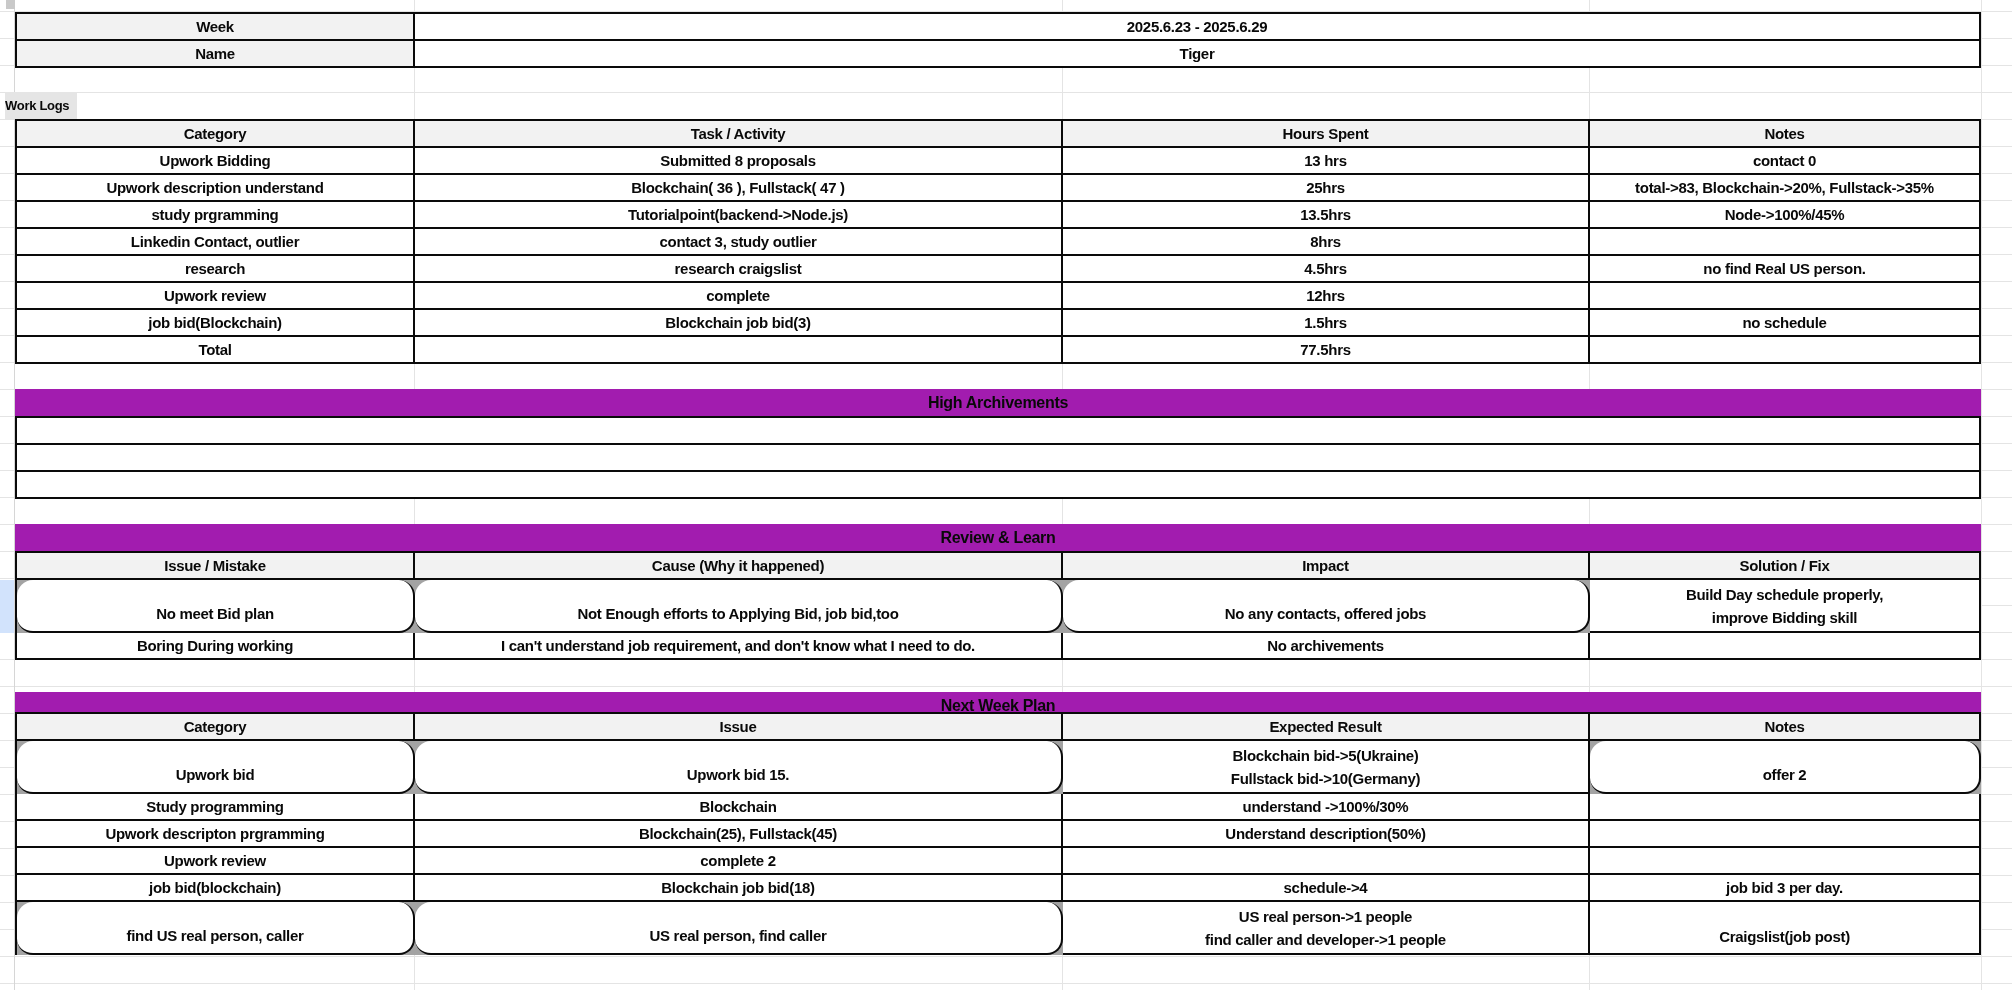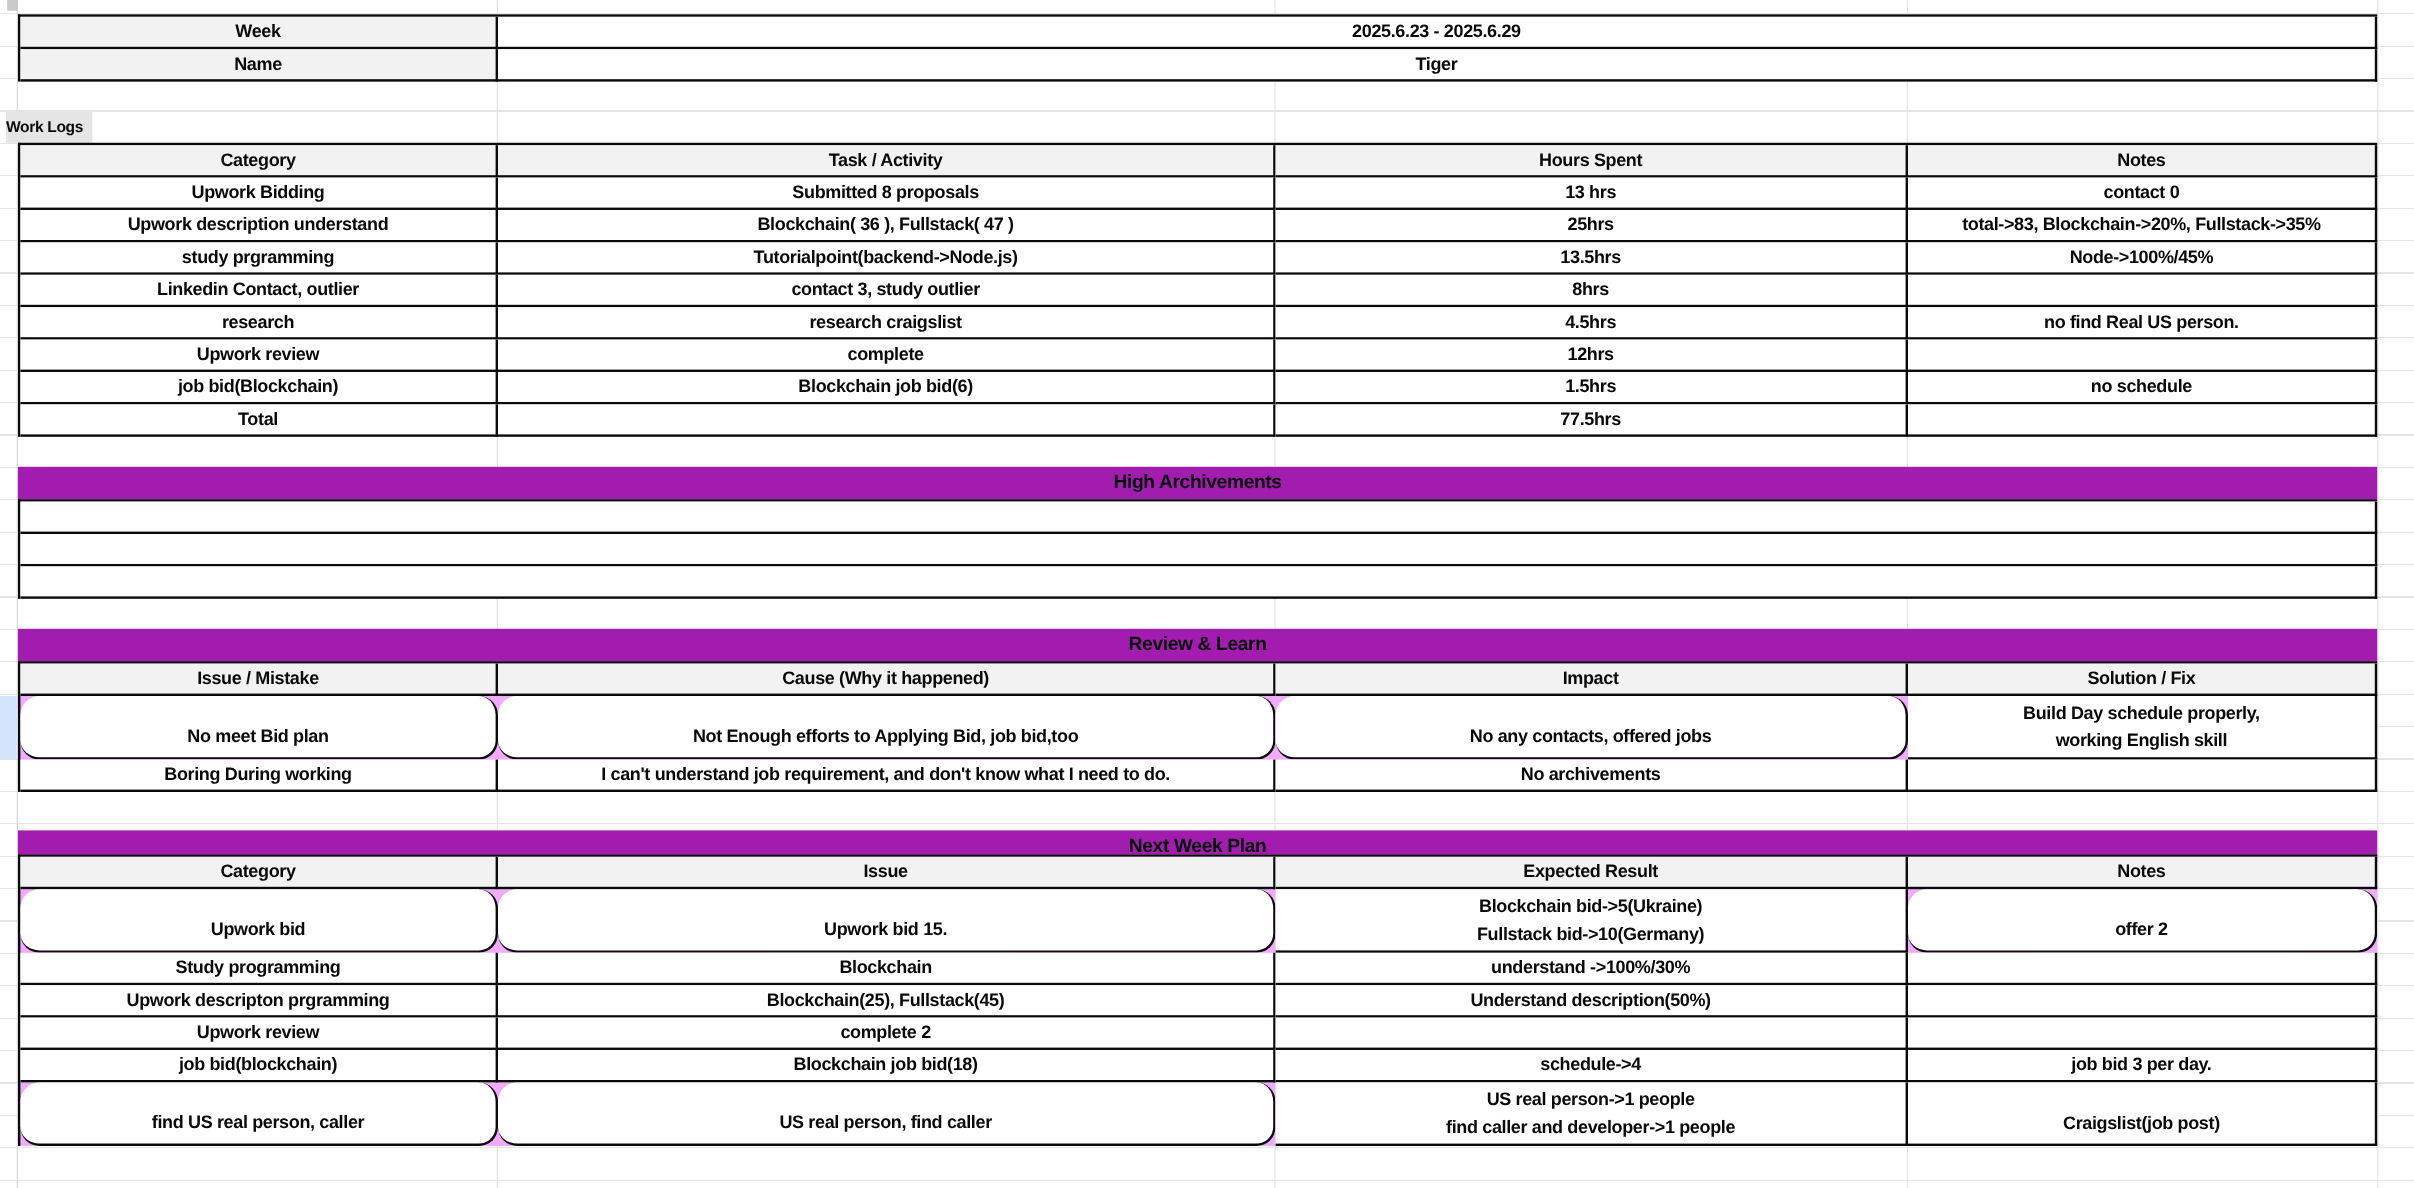--- a/index.html
+++ b/index.html
@@ -13,21 +13,21 @@
     position:absolute;left:0;top:-15px;width:2012px;height:1030px;z-index:0;
     background:repeating-linear-gradient(to bottom, transparent 0 26px, #e4e4e4 26px 27px);
   }
   .grid-v{position:absolute;top:0;width:1px;height:990px;background:#e4e4e4;z-index:0;}
   
   .row-strip{position:absolute;left:0;top:0;width:14px;height:990px;z-index:1;background:transparent;border-right:1px solid #d6d6d6;}
   .row-highlight{position:absolute;left:0;top:580px;width:14px;height:53px;background:#d2e3fc;z-index:1;}
   .corner-box{position:absolute;left:6px;top:0;width:9px;height:9px;background:#c9c9c9;z-index:2;}
   
   .tbl{
-    position:absolute;display:grid;z-index:2;background:#f0abfc;
+    position:absolute;display:grid;z-index:2;background:#a3a3a3;
     border-top:2px solid #0a0a0a;border-left:2px solid #0a0a0a;
   }
   .c{
     display:flex;flex-direction:column;align-items:center;justify-content:center;
     border-right:2px solid #0a0a0a;border-bottom:2px solid #0a0a0a;
     background:#fff;font-size:15px;line-height:23px;text-align:center;
     overflow:hidden;white-space:nowrap;
   }
   .hdr{background:#f2f2f2;}
   .vbottom{justify-content:flex-end;padding-bottom:6px;border-radius:16px;}
@@ -102,21 +102,21 @@
     <div class="c">research craigslist</div>
     <div class="c">4.5hrs</div>
     <div class="c">no find Real US person.</div>
 
     <div class="c">Upwork review</div>
     <div class="c">complete</div>
     <div class="c">12hrs</div>
     <div class="c"></div>
 
     <div class="c">job bid(Blockchain)</div>
-    <div class="c">Blockchain job bid(6)</div>
+    <div class="c">Blockchain job bid(3)</div>
     <div class="c">1.5hrs</div>
     <div class="c">no schedule</div>
 
     <div class="c">Total</div>
     <div class="c"></div>
     <div class="c">77.5hrs</div>
     <div class="c"></div>
   </div>
 
   <div class="section-title" style="top:389px">High Archivements</div>
@@ -131,21 +131,21 @@
     <div class="c hdr">Issue / Mistake</div>
     <div class="c hdr">Cause (Why it happened)</div>
     <div class="c hdr">Impact</div>
     <div class="c hdr">Solution / Fix</div>
 
     <div class="c vbottom">No meet Bid plan</div>
     <div class="c vbottom">Not Enough efforts to Applying Bid, job bid,too</div>
     <div class="c vbottom">No any contacts, offered jobs</div>
     <div class="c">
       <span>Build Day schedule properly,</span>
-      <span>working English skill</span>
+      <span>improve Bidding skill</span>
     </div>
 
     <div class="c">Boring During working</div>
     <div class="c">I can't understand job requirement, and don't know what I need to do.</div>
     <div class="c">No archivements</div>
     <div class="c"></div>
   </div>
 
   <div class="section-title" style="top:692px">Next Week Plan</div>
   <div class="tbl tbl-next">

